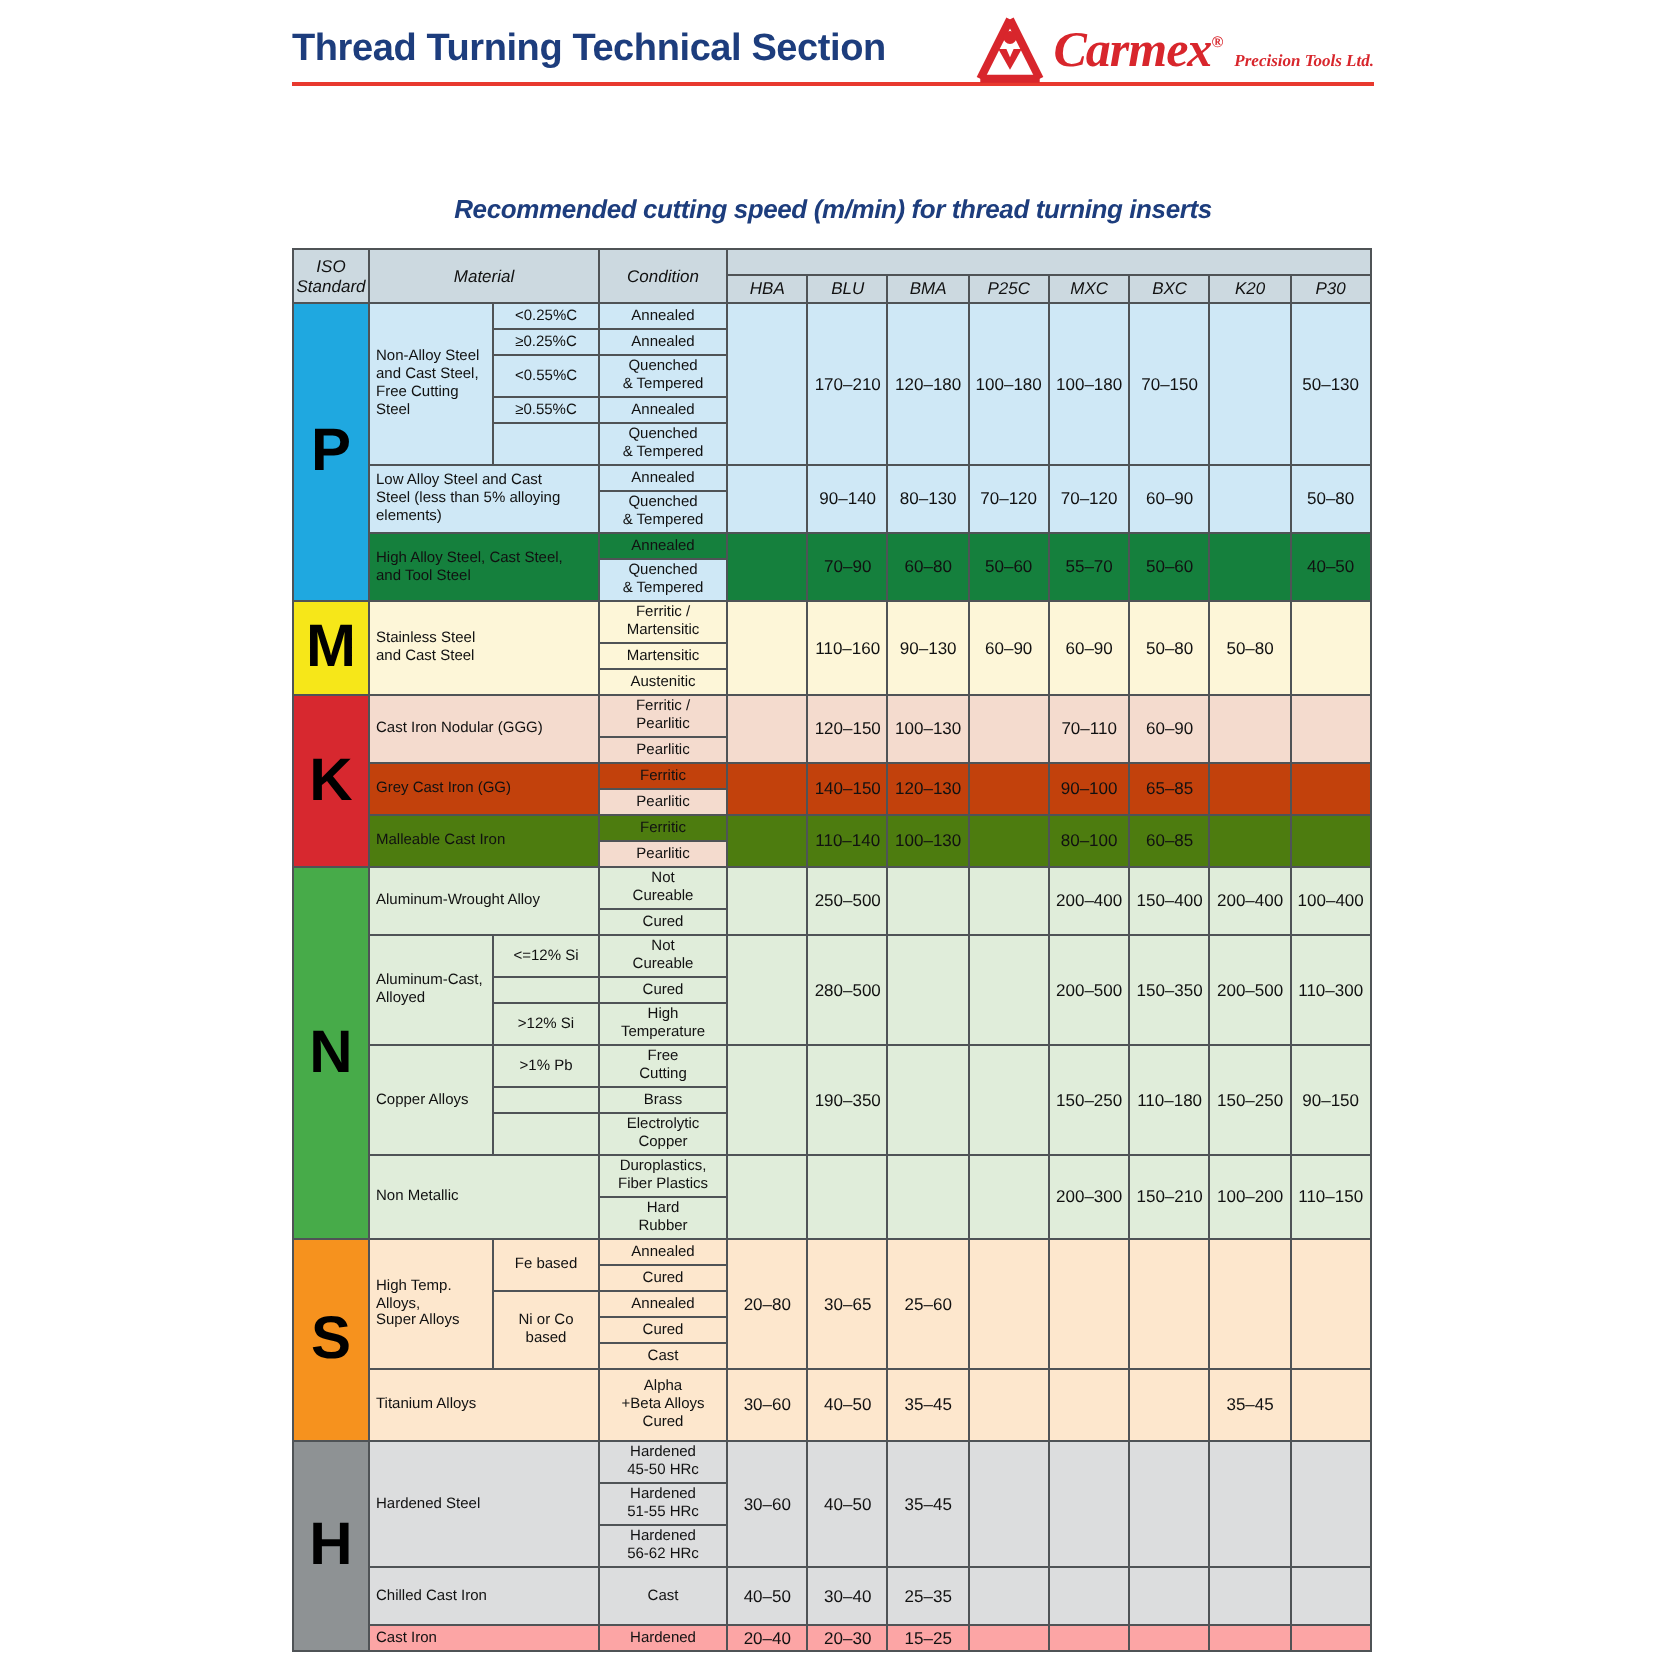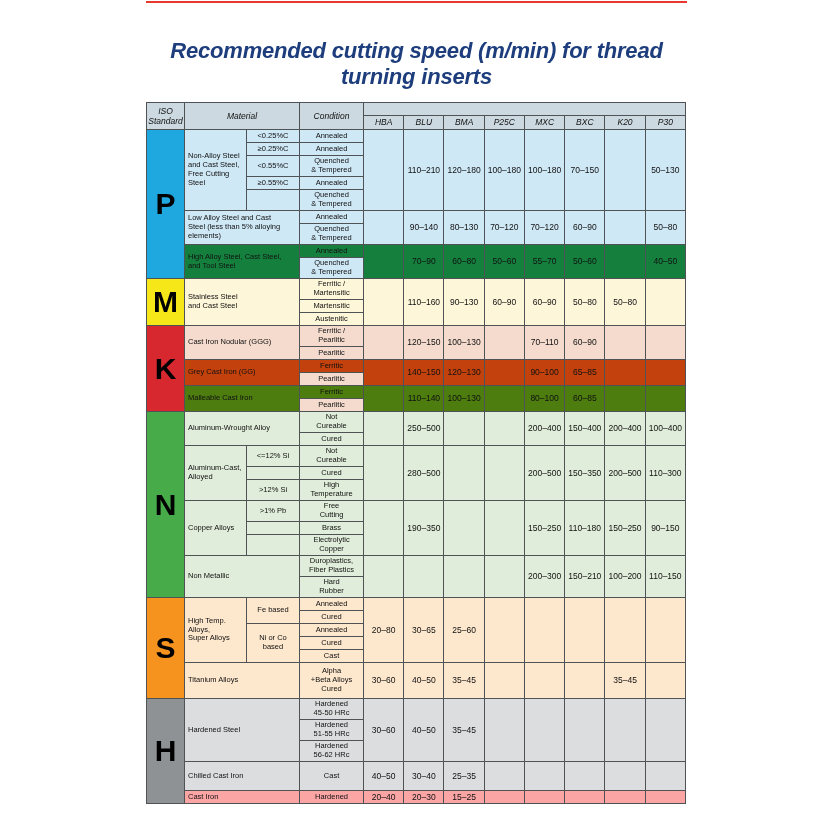--- a/index.html
+++ b/index.html
@@ -11,40 +11,58 @@
   .title { font-size:19px; font-weight:bold; color:#1d3d7d; letter-spacing:-0.2px; }
   .logo { display:flex; align-items:center; gap:4px; }
   .logo svg { display:block; }
   .brand { font-family:"Liberation Serif","DejaVu Serif",serif; font-style:italic; font-weight:bold;
            font-size:25px; color:#d8262c; letter-spacing:-0.5px; line-height:1; }
   .brand sup { font-size:8px; }
   .brand-suffix { font-family:"Liberation Serif","DejaVu Serif",serif; font-style:italic; font-weight:bold;
                   font-size:8.5px; color:#d8262c; margin-top:10px; margin-left:2px; }
   .rule { height:2px; background:#e8392e; margin-top:1px; }
 
-  .subtitle { margin-top:35px; text-align:center; font-size:22px; font-weight:bold; font-style:italic;
+  .subtitle { margin-top:54px; text-align:center; font-size:13px; font-weight:bold; font-style:italic;
               color:#1d3d7d; letter-spacing:-0.2px; }
 
   .tbl-wrap { margin-top:12px; }
   table.speed-table { border-collapse:collapse; table-layout:fixed; width:540px; }
   .speed-table th, .speed-table td { border:1px solid #4f5356; white-space:pre-line; overflow:hidden;
      font-size:7.5px; line-height:1.18; color:#111; text-align:center; vertical-align:middle; padding:0 1px; }
   .speed-table thead th { background:#ccd9e0; font-weight:normal; font-size:8.5px;font-style:italic; }
   .speed-table thead tr.strip-row { height:13px; }
   .speed-table thead tr.grade-row { height:14px; }
   .speed-table td.iso-letter { font-size:30px; font-weight:bold; color:#000; }
   .speed-table td.mat { text-align:left; padding-left:3px; }
   .speed-table td.val { font-size:8.5px; }
 </style>
 </head>
 <body>
 
 <div class="page">
   <div class="content">
 
+    <div class="hdr">
+      <div class="title">Thread Turning Technical Section</div>
+      <div class="logo">
+        <span>
+          <svg width="36" height="38" viewBox="0 0 40 42">
+            <g fill="none" stroke="#d8262c" stroke-width="4.5">
+              <path d="M20 4 L3.5 37"></path>
+              <path d="M20 4 L36.5 37"></path>
+              <path d="M3.5 37 L36.5 37"></path>
+            </g>
+            <circle cx="20" cy="14" r="3.6" fill="#d8262c"></circle>
+            <path d="M13.5 20.5 L18 20.5 L20 25 L22 20.5 L26.5 20.5 L20 32 Z" fill="#d8262c"></path>
+          </svg>
+        </span>
+        <div class="brand"><span>Carmex</span><sup>®</sup></div>
+        <div class="brand-suffix">Precision Tools Ltd.</div>
+      </div>
+    </div>
     <div class="rule"></div>
 
     <div class="subtitle">Recommended cutting speed (m/min) for thread turning inserts</div>
 
     <div class="tbl-wrap">
       <table class="speed-table">
         <colgroup>
           <col style="width:38px">
             <col style="width:62px">
             <col style="width:53px">
@@ -79,21 +97,21 @@
           </thead>
         <tbody>
             <tr style="height: 13px; background: rgb(207, 232, 246);">
               <td rowspan="9" class="iso-letter" style="background: rgb(31, 168, 224);">P</td>
               <td rowspan="5" class="mat">Non-Alloy Steel
 and Cast Steel,
 Free Cutting Steel</td>
               <td class="spec">&lt;0.25%C</td>
               <td class="cond">Annealed</td>
               <td rowspan="5" class="val"></td>
-              <td rowspan="5" class="val">110–210</td>
+              <td rowspan="5" class="val">170–210</td>
               <td rowspan="5" class="val">120–180</td>
               <td rowspan="5" class="val">100–180</td>
               <td rowspan="5" class="val">100–180</td>
               <td rowspan="5" class="val">70–150</td>
               <td rowspan="5" class="val"></td>
               <td rowspan="5" class="val">50–130</td>
             </tr>
             <tr style="height: 13px; background: rgb(207, 232, 246);">
               <td class="spec">≥0.25%C</td>
               <td class="cond">Annealed</td>

